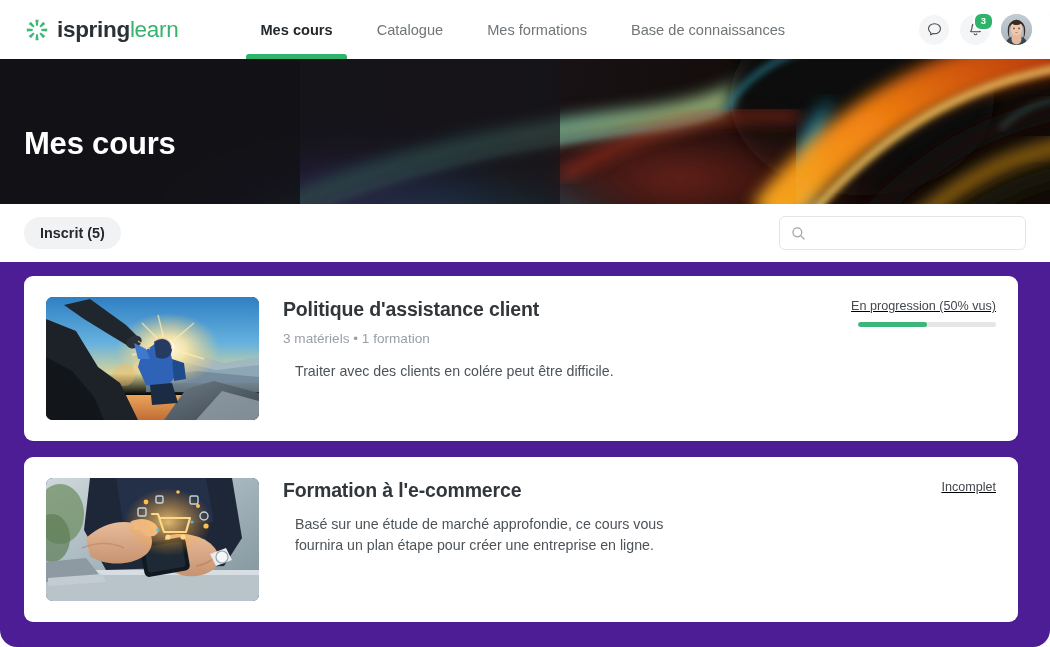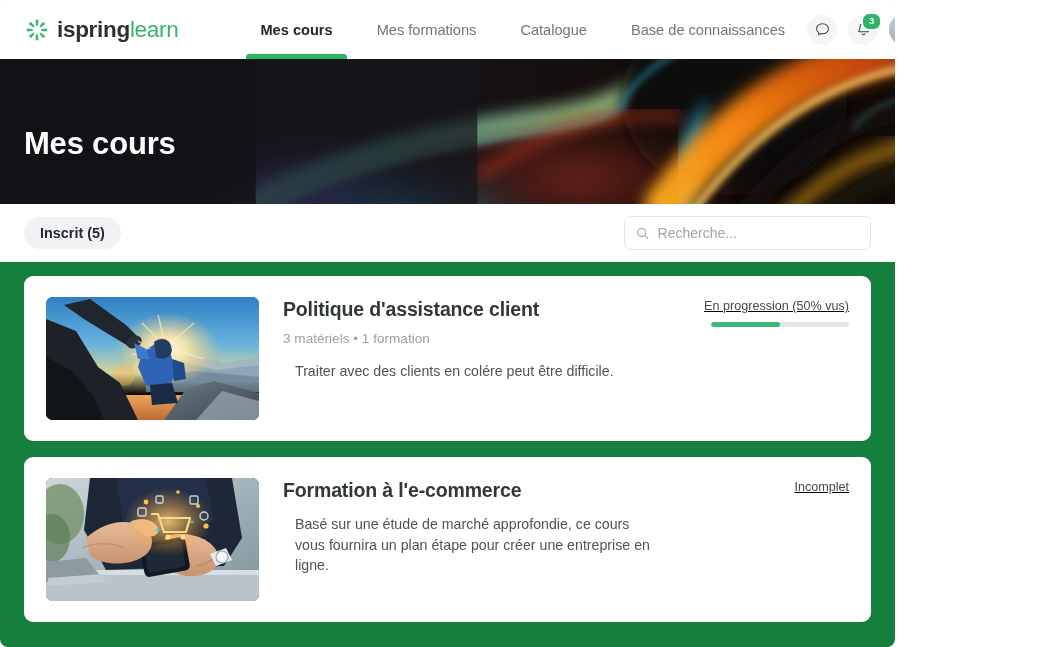--- a/index.html
+++ b/index.html
@@ -7,22 +7,22 @@
     background: #ffffff;
   }
   body {
     width: 1050px; height: 647px;
     font-family: "Liberation Sans", sans-serif;
     overflow: hidden;
     -webkit-font-smoothing: antialiased;
   }
   #app {
     position: relative;
-    width: 895px; height: 647px;
-    border-radius: 8px;
+    width: 1050px; height: 647px;
+    border-radius: 17px;
     overflow: hidden;
     background: #f4f5f6;
     box-sizing: border-box;
   }
 
   
   .topbar {
     position: relative;
     height: 59px;
     background: #ffffff;
@@ -180,22 +180,22 @@
     color: #33373b;
     font-family: "Liberation Sans", sans-serif;
     width: 100%;
     background: transparent;
     padding: 0;
   }
   .search input::placeholder { color: #9fa5ab; }
 
   
   .content {
-    background: #15803d;
-    padding: 14px 24px 0 24px;
+    background: #4c1d95;
+    padding: 14px 32px 0 24px;
     height: calc(647px - 59px - 145px - 58px);
     box-sizing: border-box;
     overflow: hidden;
   }
   .card {
     background: #ffffff;
     border-radius: 9px;
     padding: 21px 22px;
     display: flex;
     gap: 24px;
@@ -302,24 +302,24 @@
         </g>
       </svg>
       <div class="brand-text"><span>ispring</span><span class="learn">learn</span></div>
     </div>
 
     <div class="nav">
       <div class="nav-item active">
         <span>Mes cours</span>
       </div>
       <div class="nav-item">
+        <span>Catalogue</span>
+      </div>
+      <div class="nav-item">
         <span>Mes formations</span>
-      </div>
-      <div class="nav-item">
-        <span>Catalogue</span>
       </div>
       <div class="nav-item">
         <span>Base de connaissances</span>
       </div>
     </div>
 
     <div class="topbar-right">
       <button class="icon-btn">
         <svg width="17" height="17" viewBox="0 0 20 20">
           <path d="M10 3.2c-4 0-7 2.6-7 5.9 0 1.9 1 3.5 2.6 4.6v2.6l2.6-1.5c.6.1 1.2.2 1.8.2 4 0 7-2.6 7-5.9S14 3.2 10 3.2z" fill="none" stroke="#3f4549" stroke-width="1.25" stroke-linejoin="round"></path>
@@ -454,21 +454,20 @@
       <div class="chip active">
         <span>Inscrit (5)</span>
       </div>
     </div>
 
     <div class="search">
       <svg width="15" height="15" viewBox="0 0 18 18">
         <circle cx="7.6" cy="7.6" r="5.3" fill="none" stroke="#9fa5ab" stroke-width="1.5"></circle>
         <line x1="11.6" y1="11.6" x2="15.6" y2="15.6" stroke="#9fa5ab" stroke-width="1.5" stroke-linecap="round"></line>
       </svg>
-      <input type="text" placeholder="Recherche..." style="">
     </div>
   </div>
 
   <div class="content">
 
     <div class="card">
       <div class="thumb">
         <svg viewBox="0 0 213 123" preserveAspectRatio="xMidYMid slice">
           <defs>
             <linearGradient id="sky1" x1="0" y1="0" x2="0" y2="1">

